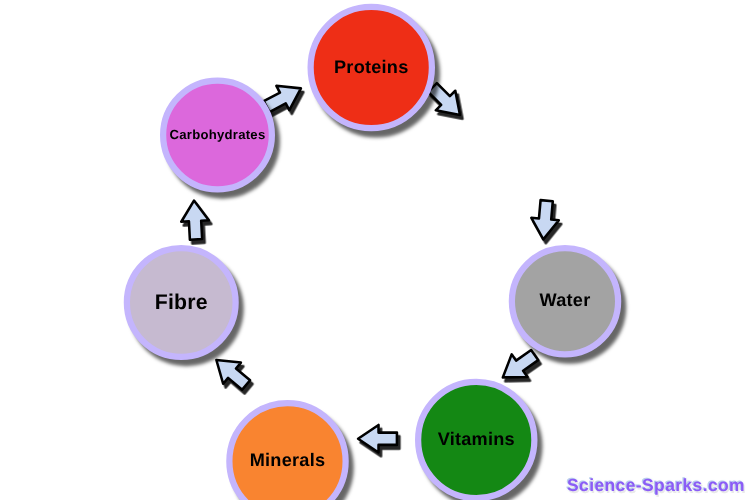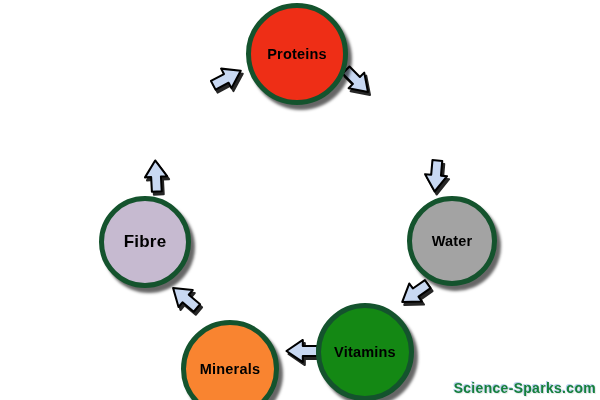--- a/index.html
+++ b/index.html
@@ -7,21 +7,21 @@
   #stage {
     position: relative;
     width: 600px;
     height: 400px;
     background: #ffffff;
     overflow: hidden;
   }
   .node {
     position: absolute;
     box-sizing: border-box;
-    border: 5px solid #14532d;
+    border: 5px solid #c4b5fd;
     border-radius: 50%;
     display: flex;
     align-items: center;
     justify-content: center;
     box-shadow: 4px 5px 3px rgba(0,0,0,0.6);
   }
   .node-label {
     font-weight: bold;
     color: #000;
     text-align: center;
@@ -33,21 +33,21 @@
     height: 30px;
     filter: drop-shadow(2px 3px 0px rgba(0,0,0,0.85));
   }
   .arrow svg { display: block; overflow: visible; }
   .watermark {
     position: absolute;
     right: 4px;
     bottom: 4px;
     font-size: 14px;
     font-weight: bold;
-    color: #15803d;
+    color: #8b5cf6;
     text-shadow: -1px -1px 0 #b9cdec, 1px 1px 0 #e9e9e9, 0 0 2px #cddcf2;
     letter-spacing: 0.3px;
     text-align: right;
   }
 </style>
 </head>
 <body>
 
 <div id="stage">
   <div class="watermark">Science-Sparks.com</div>
@@ -85,22 +85,25 @@
       <svg width="36" height="30" viewBox="0 0 44 34" style="transform:rotate(332deg)">
         <path d="M3,11 L21,11 L21,3.5 L41,17 L21,30.5 L21,23 L3,23 Z" fill="#c8d8f2" stroke="#000000" stroke-width="2.5" stroke-linejoin="round"></path>
       </svg>
     </div>
     <div class="node" style="left: 246px; top: 3px; width: 102px; height: 102px; background: rgb(238, 46, 22);">
       <span class="node-label" style="font-size: 14.5px;">Proteins</span>
     </div>
     <div class="node" style="left: 407px; top: 196px; width: 90px; height: 90px; background: #a3a3a3;">
       <span class="node-label" style="font-size: 14.5px;">Water</span>
     </div>
-    <div class="node" style="left: 316px; top: 303px; width: 98px; height: 98px; background: rgb(20, 136, 20);">
+    <div class="node" style="left: 332px; top: 303px; width: 98px; height: 98px; background: rgb(20, 136, 20);">
       <span class="node-label" style="font-size: 14.5px;">Vitamins</span>
     </div>
     <div class="node" style="left: 181px; top: 320px; width: 98px; height: 98px; background: rgb(249, 132, 48);">
       <span class="node-label" style="font-size: 14.5px;">Minerals</span>
     </div>
     <div class="node" style="left: 99px; top: 196px; width: 92px; height: 92px; background: rgb(198, 186, 208);">
       <span class="node-label" style="font-size: 17px;">Fibre</span>
     </div>
+    <div class="node" style="left: 128px; top: 62px; width: 92px; height: 92px; background: rgb(220, 104, 220);">
+      <span class="node-label" style="font-size: 10.5px;">Carbohydrates</span>
+    </div>
   </div>
 
 </body></html>

